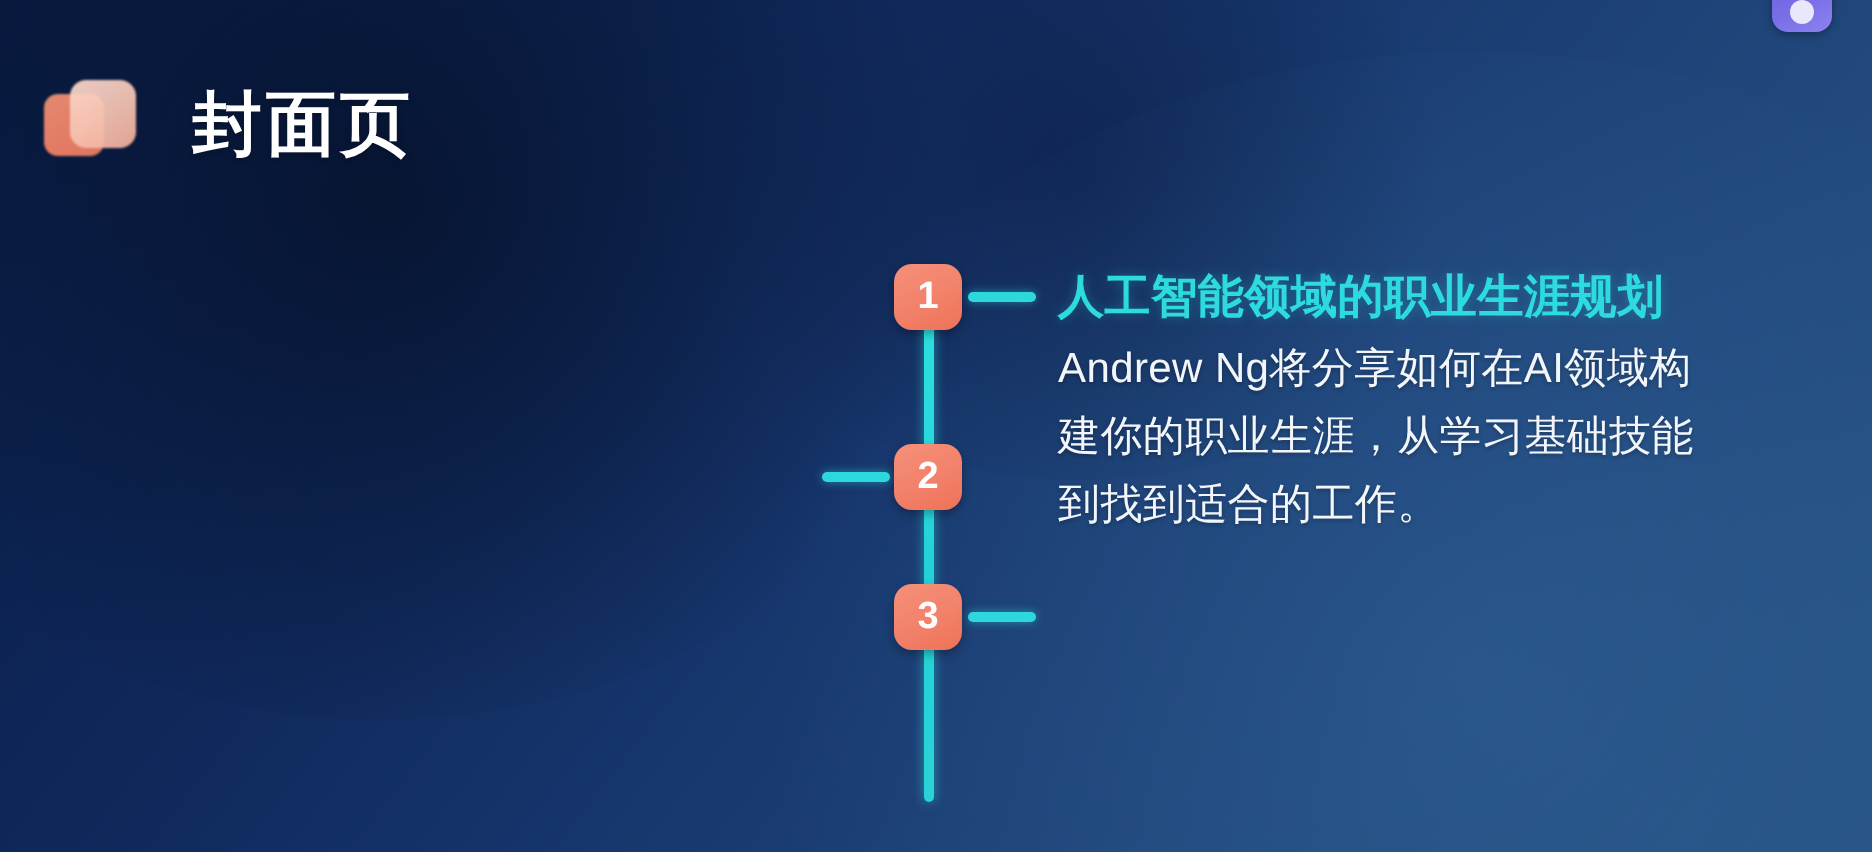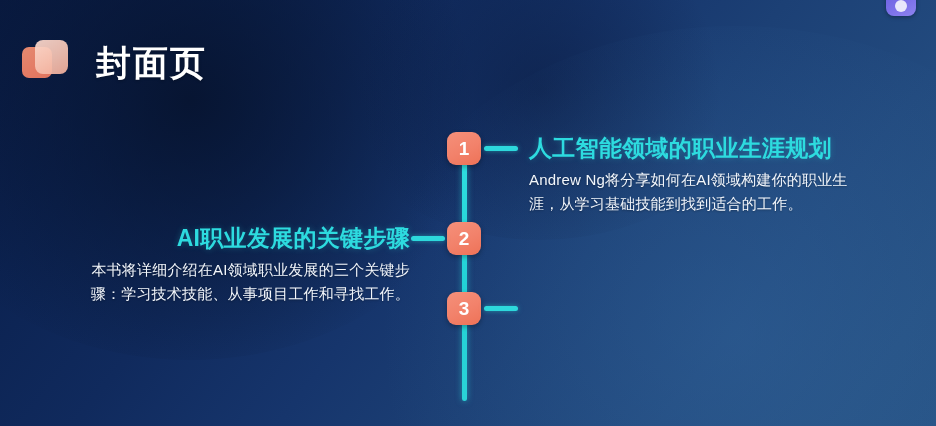--- a/index.html
+++ b/index.html
@@ -196,21 +196,21 @@
     color: #2ddbdf;
     font-size: 23px;
     font-weight: bold;
     line-height: 1.25;
     letter-spacing: 0.3px;
     margin: 0 0 5px 0;
     text-shadow: 0 0 6px rgba(45,216,220,0.30);
   }
   .entry-body {
     color: #f2f6fb;
-    font-size: 15px;
+    font-size: 21px;
     line-height: 1.62;
     letter-spacing: 0.2px;
     margin: 0;
     text-shadow: 0 1px 2px rgba(0,0,0,0.30);
   }
 </style>
 </head>
 <body>
 
 <div class="slide">
@@ -239,19 +239,15 @@
 
   <div class="connector connector-right conn-1"></div>
   <div class="connector connector-left conn-2"></div>
   <div class="connector connector-right conn-3"></div>
 
   <div class="entry entry-right entry-1">
     <p class="entry-title">人工智能领域的职业生涯规划</p>
     <p class="entry-body">Andrew Ng将分享如何在AI领域构建你的职业生涯，从学习基础技能到找到适合的工作。</p>
   </div>
 
-  <div class="entry entry-left entry-2">
-    <p class="entry-title">AI职业发展的关键步骤</p>
-    <p class="entry-body">本书将详细介绍在AI领域职业发展的三个关键步骤：学习技术技能、从事项目工作和寻找工作。</p>
-  </div>
 
 
 </div>
 
 </body></html>

